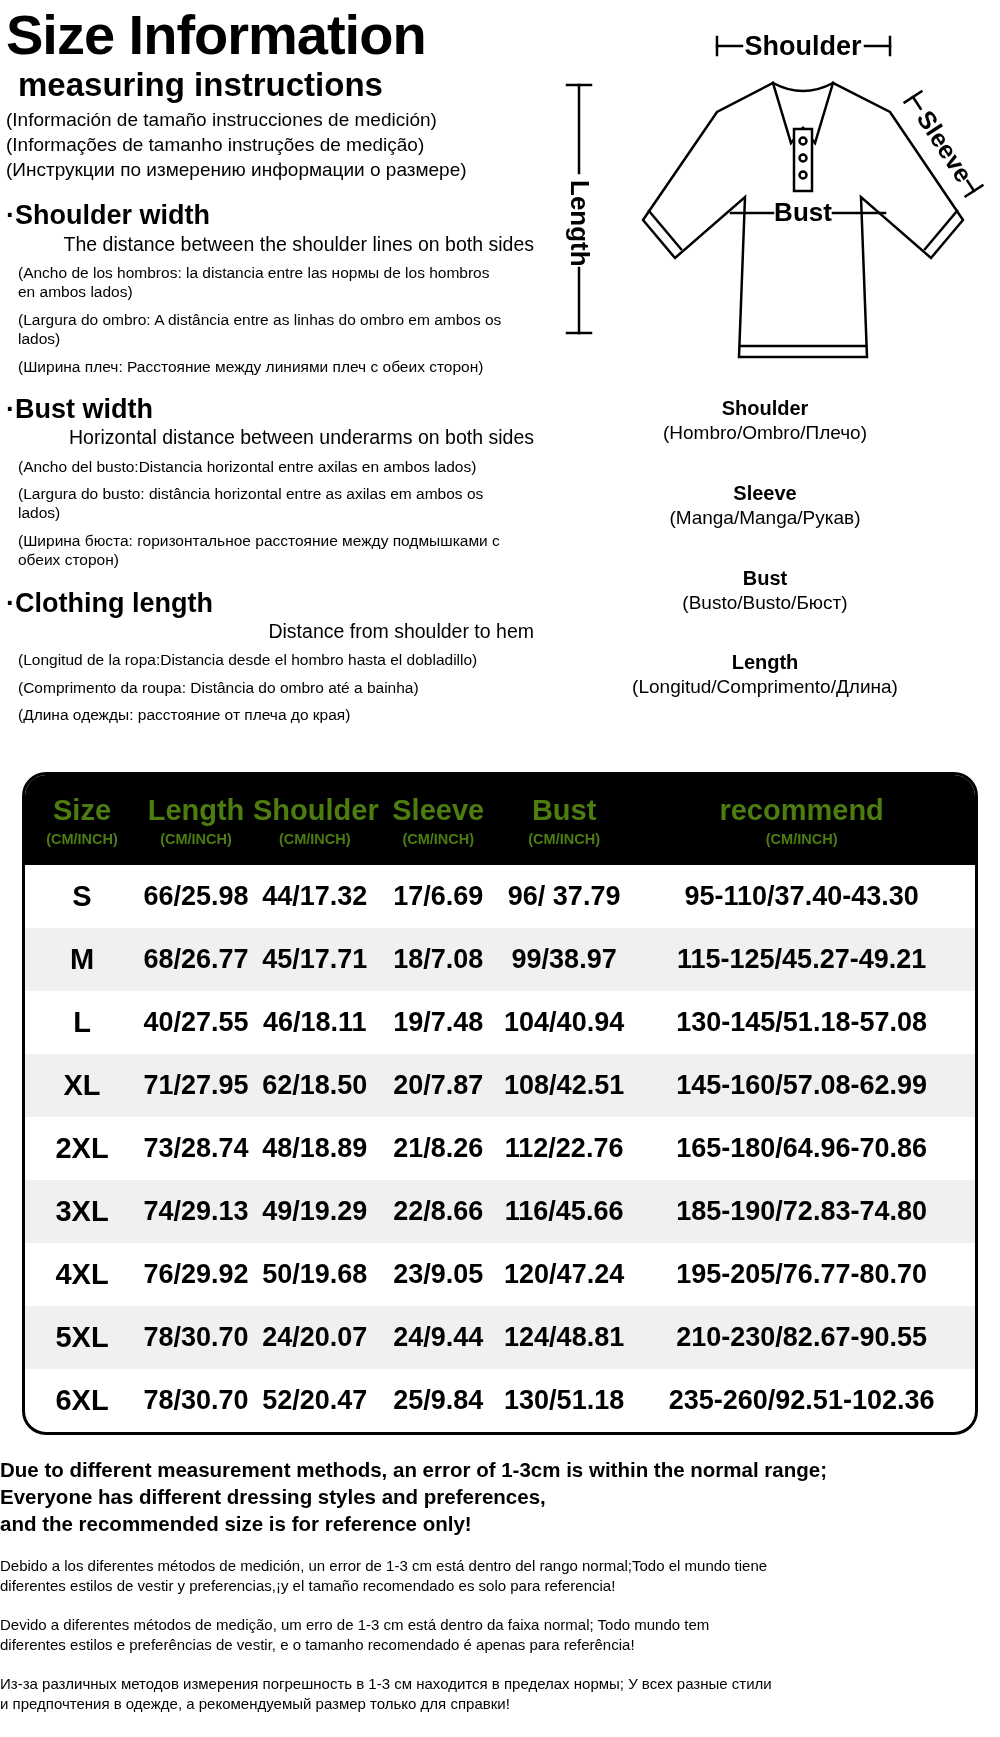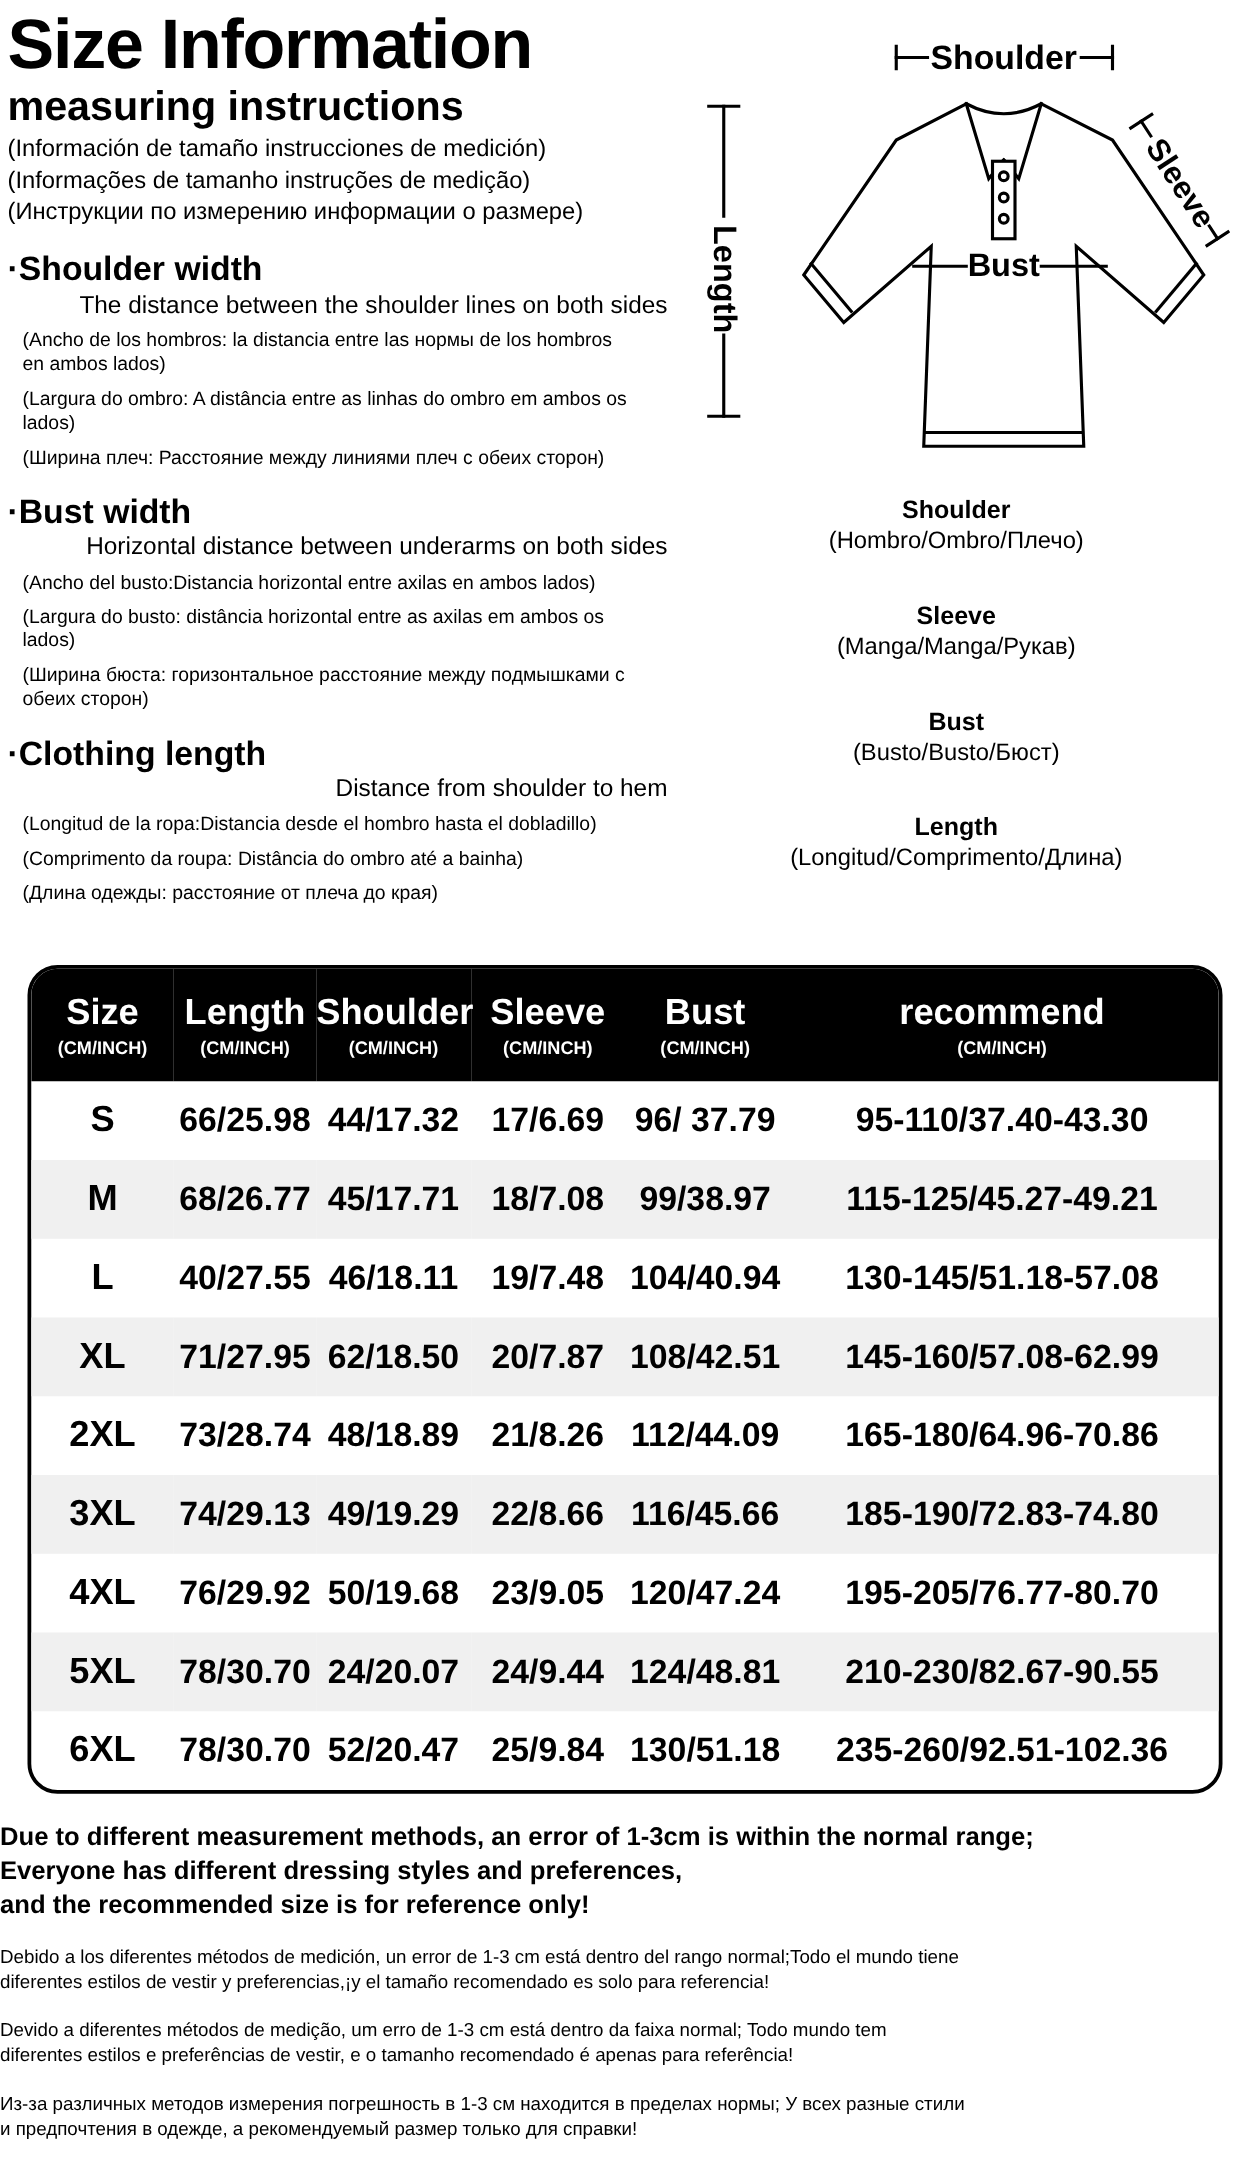--- a/index.html
+++ b/index.html
@@ -3,38 +3,38 @@
 <meta charset="utf-8">
 <style>
   html,body{margin:0;padding:0;background:#fff;}
   .page{
     position:relative;width:1000px;height:1737px;background:#fff;color:#000;
     font-family:"Liberation Sans",sans-serif;overflow:hidden;
   }
   
   .left-col{position:absolute;left:6px;top:6px;width:528px;}
   .main-title{font-size:56px;font-weight:bold;line-height:1.05;letter-spacing:-1px;margin:0;}
-  .sub-title{font-size:33px;font-weight:bold;line-height:1.1;margin:2px 0 4px 0;}
+  .sub-title{font-size:33px;font-weight:bold;line-height:1.1;margin:2px 0 4px 12px;}
   .subtitle-trans div{font-size:19px;line-height:1.32;}
   .section{margin-top:19px;}
   .section-title{font-size:27px;font-weight:bold;line-height:1.05;}
   .section-title .bullet{font-weight:bold;}
   .section-desc{font-size:19.5px;line-height:1.15;margin:3px 0 4px 9px;text-align:right;}
   .section-trans{font-size:15.5px;line-height:1.25;margin:8px 0 0 12px;max-width:484px;}
   
   .right-col{position:absolute;left:535px;top:25px;width:460px;}
   svg.diagram{display:block;}
   .legend{text-align:center;margin-top:26px;}
   .legend-item{margin-bottom:36px;}
   .legend-name{font-size:20px;font-weight:bold;line-height:1.25;}
   .legend-trans{font-size:19px;line-height:1.25;}
   
   .table-wrap{position:absolute;top:772px;left:22px;width:950px;border:3px solid #000;border-radius:24px;overflow:hidden;background:#fff;}
   table.size-table{width:100%;border-collapse:collapse;table-layout:fixed;}
-  table.size-table thead th{background:#000;color:#ffffff;padding:20px 0 16px 0;text-align:center;vertical-align:top;}
+  table.size-table thead th{background:#000;color:#4d7c0f;padding:20px 0 16px 0;text-align:center;vertical-align:top;}
   th .col-label{font-size:29px;font-weight:bold;line-height:1.1;}
   th .col-unit{font-size:14.5px;font-weight:bold;line-height:1.3;margin-top:3px;}
   table.size-table tbody td{
     font-size:27px;font-weight:bold;text-align:center;height:63px;padding:0;line-height:1;
   }
   table.size-table tbody td.size-col{font-size:29px;}
   table.size-table tbody tr.alt{background:#f0f0f0;}
   
   .footer{position:absolute;top:1456px;left:0;width:100%;text-align:left;}
   .footer-en div{font-size:20.5px;font-weight:bold;line-height:27px;}
@@ -219,21 +219,21 @@
             <td>62/18.50</td>
             <td>20/7.87</td>
             <td>108/42.51</td>
             <td>145-160/57.08-62.99</td>
           </tr>
           <tr>
             <td class="size-col">2XL</td>
             <td>73/28.74</td>
             <td>48/18.89</td>
             <td>21/8.26</td>
-            <td>112/44.09</td>
+            <td>112/22.76</td>
             <td>165-180/64.96-70.86</td>
           </tr>
           <tr class="alt">
             <td class="size-col">3XL</td>
             <td>74/29.13</td>
             <td>49/19.29</td>
             <td>22/8.66</td>
             <td>116/45.66</td>
             <td>185-190/72.83-74.80</td>
           </tr>

